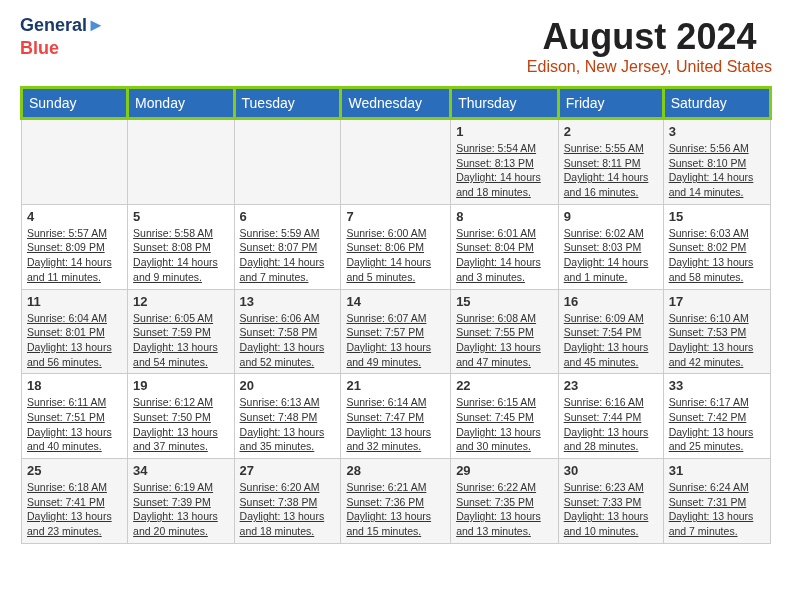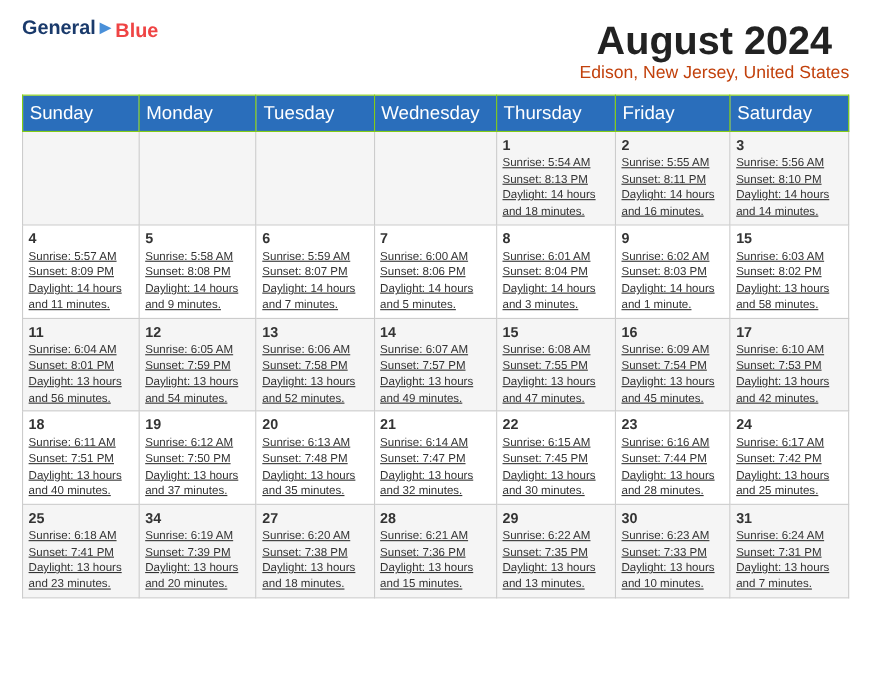--- a/index.html
+++ b/index.html
@@ -11,21 +11,21 @@
       padding: 16px 20px;
     }
     .header-section {
       display: flex;
       align-items: flex-start;
       justify-content: space-between;
       margin-bottom: 10px;
     }
     .logo {
       display: flex;
-      flex-direction: row;
+      flex-direction: column;
       align-items: flex-start;
     }
     .logo-text {
       font-size: 18px;
       font-weight: bold;
       color: #1a3a6b;
       line-height: 1.1;
     }
     .logo-text span {
       color: #4a90d9;
@@ -45,23 +45,23 @@
     table {
       width: 100%;
       border-collapse: collapse;
       font-size: 11px;
     }
     thead tr th {
       background: #2a6ebb;
       color: #fff;
       text-align: left;
       padding: 6px 6px;
-      font-size: 17px;
+      font-size: 14px;
       font-weight: normal;
-      border: 1px solid #84cc16;
+      border: 3px solid #84cc16;
     }
     tbody tr td {
       border: 1px solid #ccc;
       vertical-align: top;
       padding: 4px 5px;
       height: 80px;
       width: 113px;
     }
     tbody tr:nth-child(odd) td {
       background: #f5f5f5;
@@ -214,21 +214,21 @@
         </td>
         <td>
           <span class="day-num">22</span>
           <div class="day-info">Sunrise: 6:15 AM<br>Sunset: 7:45 PM<br>Daylight: 13 hours<br>and 30 minutes.</div>
         </td>
         <td>
           <span class="day-num">23</span>
           <div class="day-info">Sunrise: 6:16 AM<br>Sunset: 7:44 PM<br>Daylight: 13 hours<br>and 28 minutes.</div>
         </td>
         <td>
-          <span class="day-num">24</span>
+          <span class="day-num">33</span>
           <div class="day-info">Sunrise: 6:17 AM<br>Sunset: 7:42 PM<br>Daylight: 13 hours<br>and 25 minutes.</div>
         </td>
       </tr>
       <tr>
         <td>
           <span class="day-num">25</span>
           <div class="day-info">Sunrise: 6:18 AM<br>Sunset: 7:41 PM<br>Daylight: 13 hours<br>and 23 minutes.</div>
         </td>
         <td>
           <span class="day-num">34</span>

